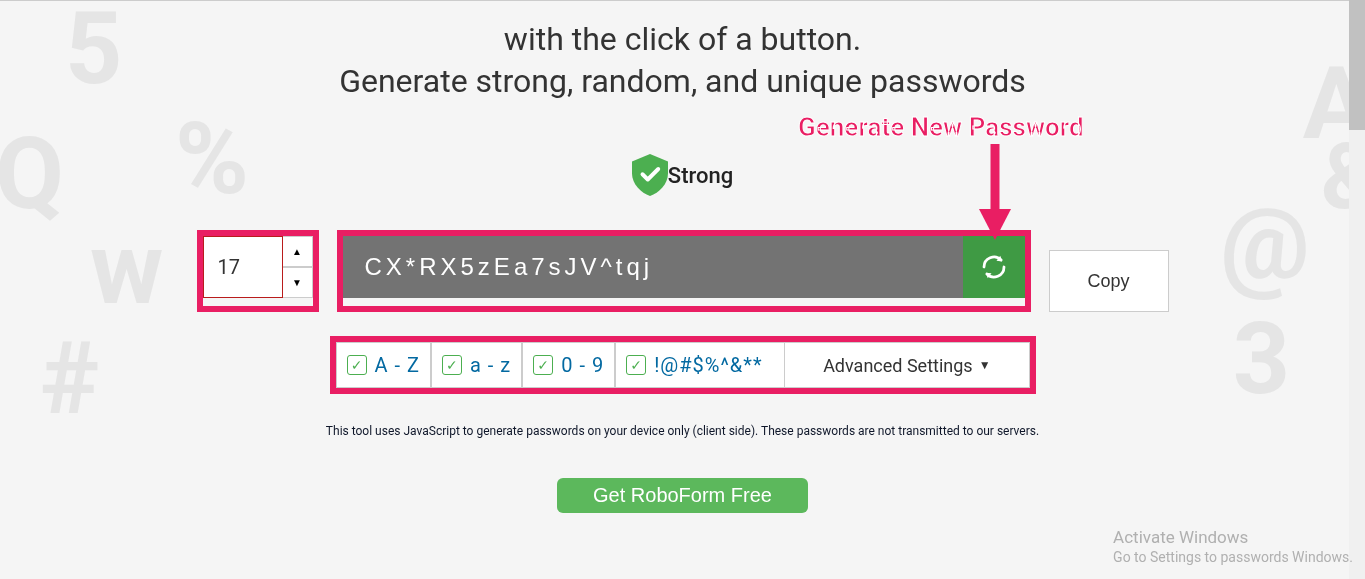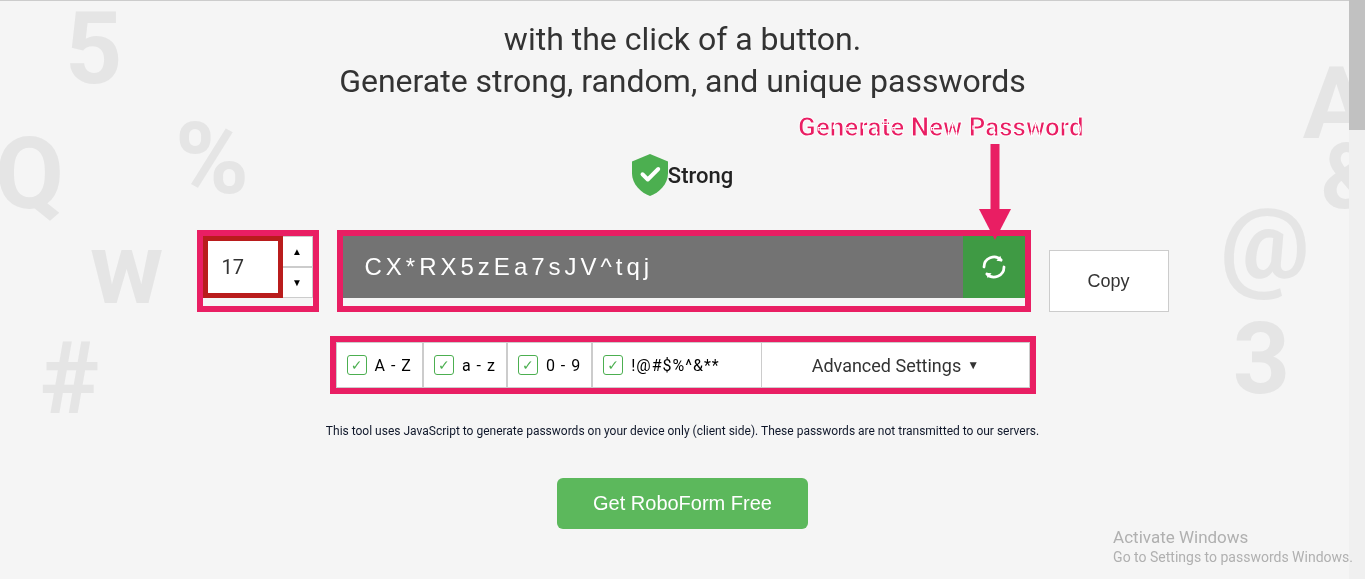--- a/index.html
+++ b/index.html
@@ -54,21 +54,21 @@
   display:flex; align-items:stretch; justify-content:center; gap:18px;
   margin-top:34px;
 }
 .length-wrap {
   border:6px solid #e91e63;
   padding:0;
   display:flex;
 }
 .length-input {
   width:80px; height:62px;
-  background:#fff; border:5px solid #b91c1c;
+  background:#fff; border:1px solid #b91c1c;
   display:flex; align-items:center; padding-left:14px;
   font-size:20px; color:#333;
 }
 .length-steppers { display:flex; flex-direction:column; }
 .length-steppers button {
   width:30px; height:31px;
   background:#fff; border:1px solid #ccc; border-left:none;
   font-size:10px; cursor:pointer;
   display:flex; align-items:center; justify-content:center;
 }
@@ -108,21 +108,21 @@
 }
 .opt {
   display:flex; align-items:center; gap:8px;
   background:#fff; border:1px solid #ccc;
   padding:0 10px; height:46px;
 }
 .chk {
   width:20px; height:20px; border:1px solid #4caf50; border-radius:3px;
   display:flex; align-items:center; justify-content:center; color:#4caf50; font-size:14px;
 }
-.opt-label { font-size:16px; color:#000000; letter-spacing:1px; }
+.opt-label { font-size:20px; color:#0369a1; letter-spacing:1px; }
 .opt-sym { width:170px; }
 .adv {
   flex:1; background:#fff; border:1px solid #ccc; border-left:none;
   display:flex; align-items:center; justify-content:center; gap:6px;
   font-size:18px; color:#333; cursor:pointer;
 }
 .adv .caret { font-size:12px; }
 
 .disclaimer {
   text-align:center;
@@ -131,21 +131,21 @@
   color:#0f172a;
 }
 
 .cta {
   display:block;
   margin:40px auto 0;
   background:#5cb85c;
   color:#fff;
   font-size:20px;
   border:none; border-radius:6px;
-  padding:14px 36px;
+  padding:6px 36px;
   cursor:pointer;
 }
 
 .annot {
   position:absolute;
   top:112px; left:798px;
   color:#e91e63;
   font-size:26px;
   font-weight:700;
   -webkit-text-stroke:1px #fff;

